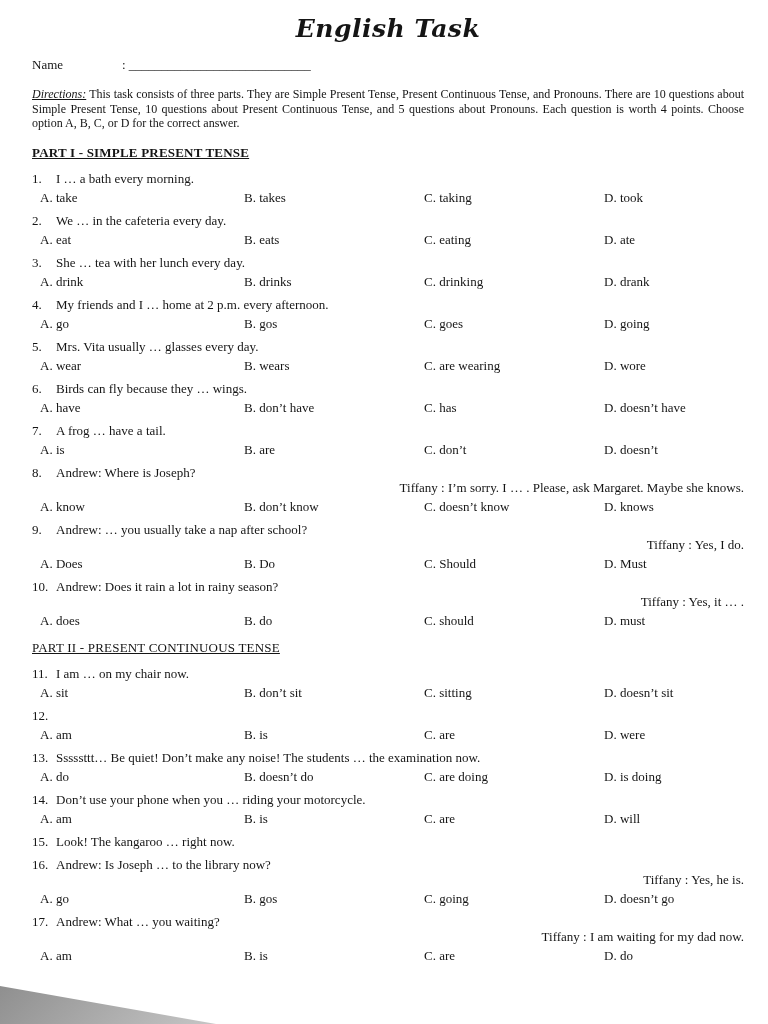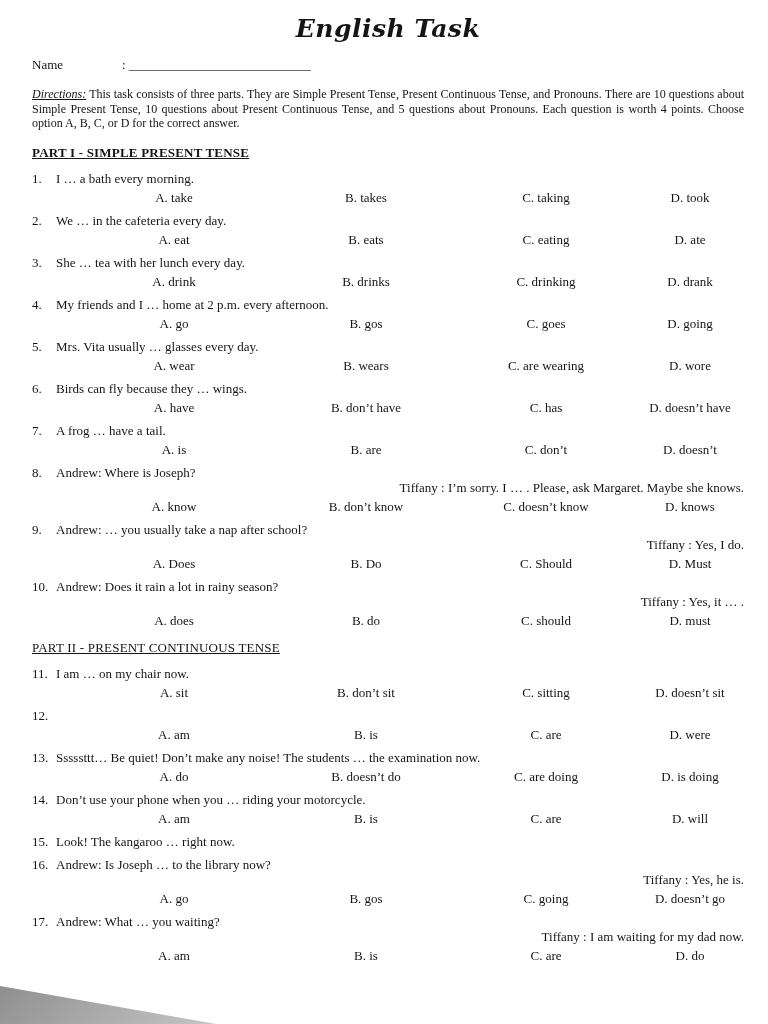--- a/index.html
+++ b/index.html
@@ -62,24 +62,23 @@
   }
   .q-num { width: 24px; flex: none; }
   .q-cont {
     padding-left: 24px;
     line-height: 15px;
     text-align: right;
   }
   .options {
     display: grid;
     grid-template-columns: 204px 180px 180px auto;
-    margin-left: 40px;
+    margin-left: 8px;
     margin-top: 4px;
     line-height: 15px;
-    text-align: center;
   }
   .corner-shadow {
     position: absolute;
     left: 0;
     bottom: 0;
     width: 216px;
     height: 38px;
     background: linear-gradient(135deg, #8f8f8f, #c6c6c6);
     clip-path: polygon(0 0, 100% 100%, 0 100%);
   }

